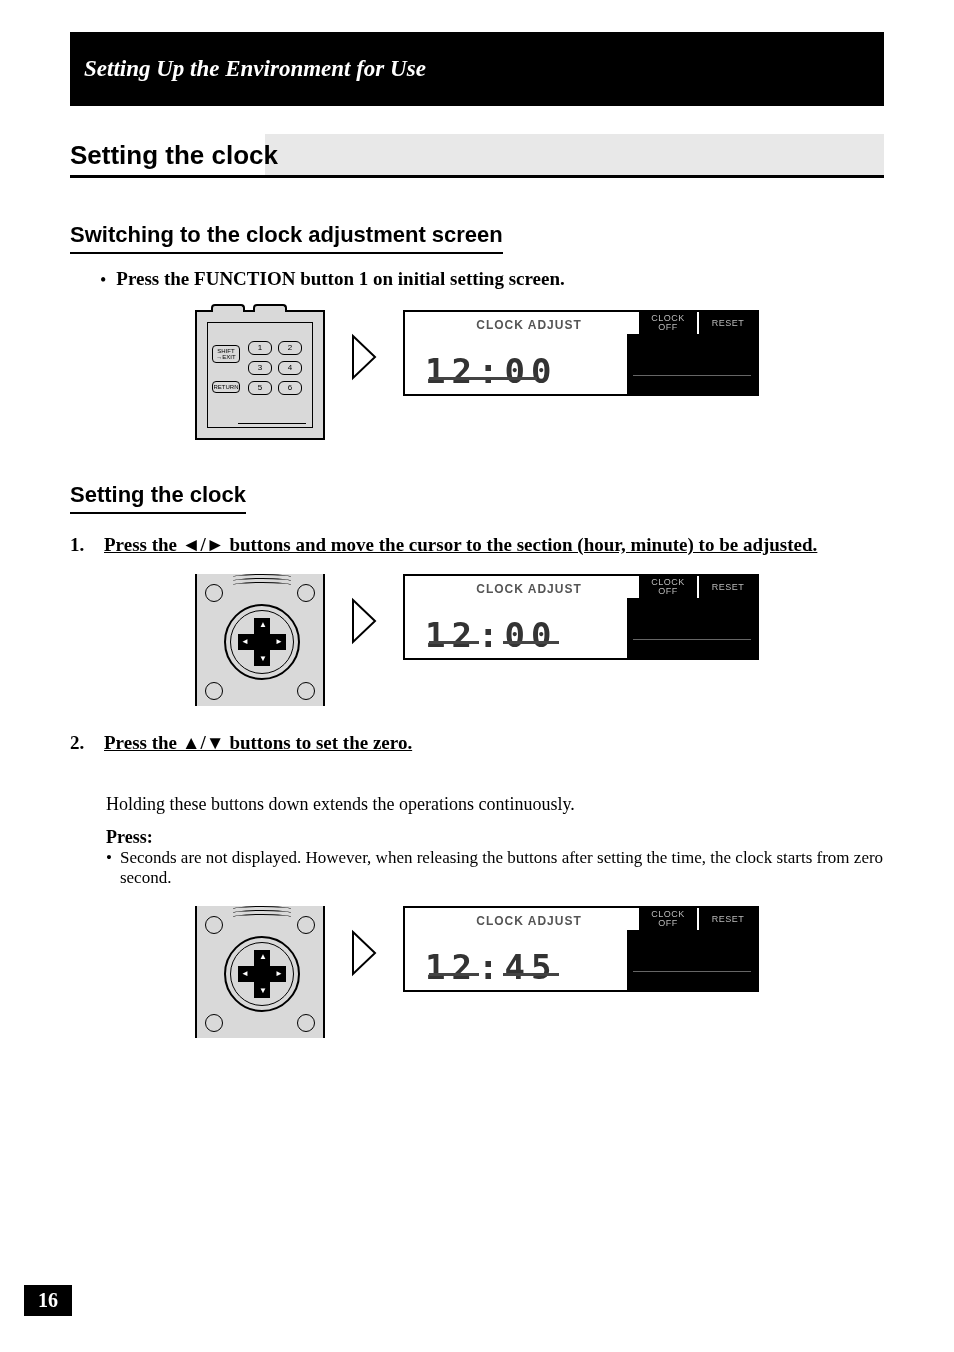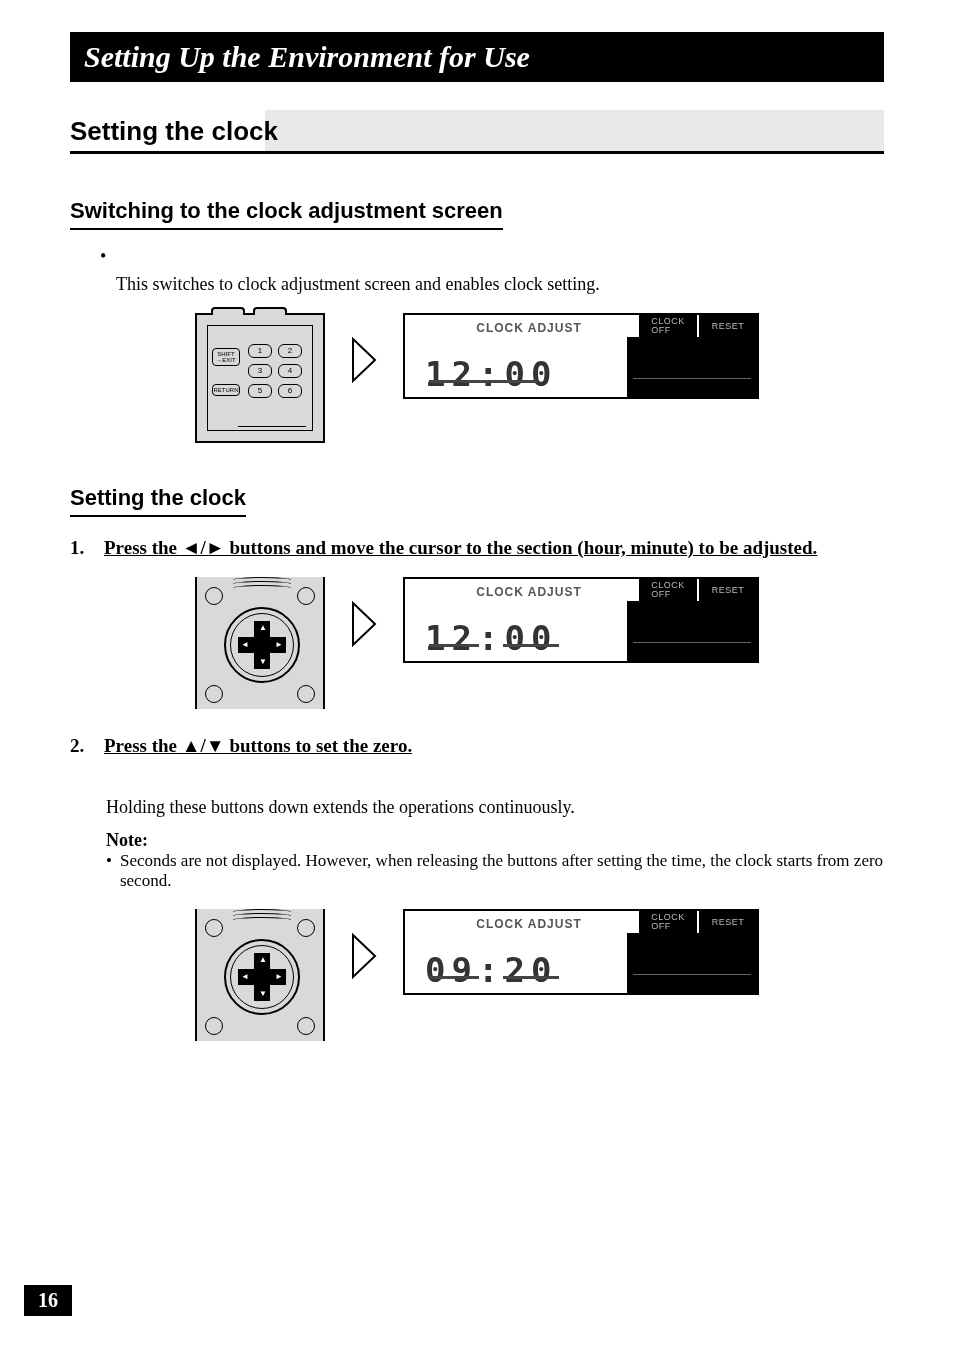--- a/index.html
+++ b/index.html
@@ -12,22 +12,22 @@
     width: 954px;
   }
   .page {
     padding: 32px 70px 40px 70px;
   }
   .top-bar {
     background: #000;
     color: #fff;
     font-style: italic;
     font-weight: bold;
-    font-size: 30px;
-    padding: 8px 14px;
+    font-size: 23px;
+    padding: 24px 14px;
     margin-bottom: 28px;
   }
   .h1 {
     font-family: Arial, Helvetica, sans-serif;
     font-weight: bold;
     font-size: 26px;
     border-bottom: 3px solid #000;
     background: linear-gradient(to right, #fff 0%, #fff 24%, #e8e8e8 24%, #e8e8e8 100%);
     padding: 6px 0 4px 0;
     margin: 0 0 28px 0;
@@ -277,20 +277,21 @@
     height: 22px;
     background: #000;
     color: #bbb;
     font-size: 9px;
     display: flex;
     align-items: center;
     justify-content: center;
     border-left: 2px solid #fff;
     letter-spacing: 0.5px;
     line-height: 9px;
+    text-align: center;
   }
   .lcd-time {
     position: absolute;
     left: 20px;
     top: 39px;
     font-family: monospace;
     font-size: 34px;
     font-weight: bold;
     letter-spacing: 6px;
     color: #333;
@@ -358,22 +359,22 @@
 
   <div class="top-bar">Setting Up the Environment for Use</div>
 
   <div class="h1">Setting the clock</div>
 
   
   <div class="h2">Switching to the clock adjustment screen</div>
 
   <div class="bullet-row">
     <div class="bullet-dot">•</div>
-  </div>
-  <div class="instr-sub">This switches to clock adjustment screen and enables clock setting.</div>
+    <div class="instr-bold">Press the FUNCTION button 1 on initial setting screen.</div>
+  </div>
 
   
   <div class="figure-row">
 
     <div class="keypad">
       <div class="keypad-inner">
         <div class="kp-left">
           <div class="kp-side-btn">SHIFT
 →EXIT</div>
           <div class="kp-side-btn">RETURN</div>
@@ -459,21 +460,21 @@
       <div class="lcd-dark"></div>
     </div>
   </div>
 
   <div class="num-row">
     <div class="num">2.</div>
     <div class="num-body"><b>Press the ▲/▼ buttons to set the zero.</b></div>
   </div>
   <div class="instr-sub" style="margin-left:36px;margin-top:40px;">Holding these buttons down extends the operations continuously.</div>
 
-  <div class="note-label">Note:</div>
+  <div class="note-label">Press:</div>
   <div class="note-row">
     <div>•</div>
     <div>Seconds are not displayed. However, when releasing the buttons after setting the time, the clock starts from zero second.</div>
   </div>
 
   
   <div class="figure-row">
     <div class="dpad-box">
       <div class="dpad-handle">
         <div class="handle-line"></div>
@@ -501,21 +502,21 @@
     </svg>
     <div class="lcd">
       <div class="lcd-top">
         <div class="lcd-main-label">CLOCK ADJUST</div>
         <div class="lcd-btns">
           <div class="lcd-btn" style="white-space:pre;">CLOCK
 OFF</div>
           <div class="lcd-btn">RESET</div>
         </div>
       </div>
-      <div class="lcd-time">09:20</div>
+      <div class="lcd-time">12:45</div>
       <div class="lcd-underline2"></div>
       <div class="lcd-underline2b"></div>
       <div class="lcd-dark"></div>
     </div>
   </div>
 
 </div>
 <div class="page-num">16</div>
 </div>
 

